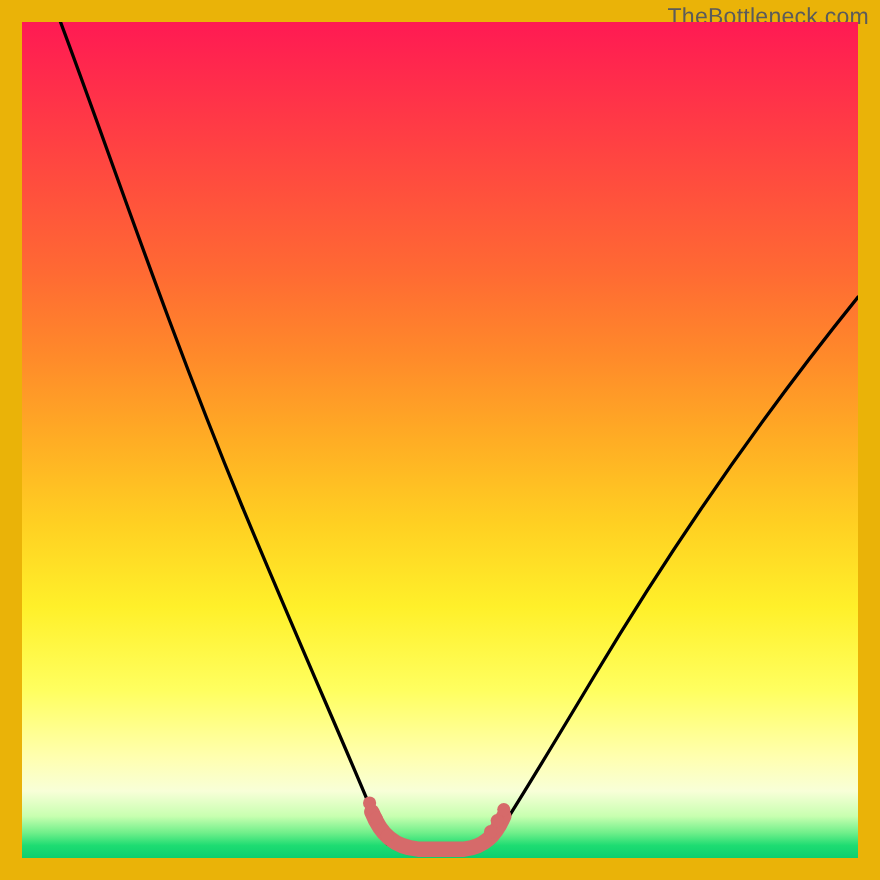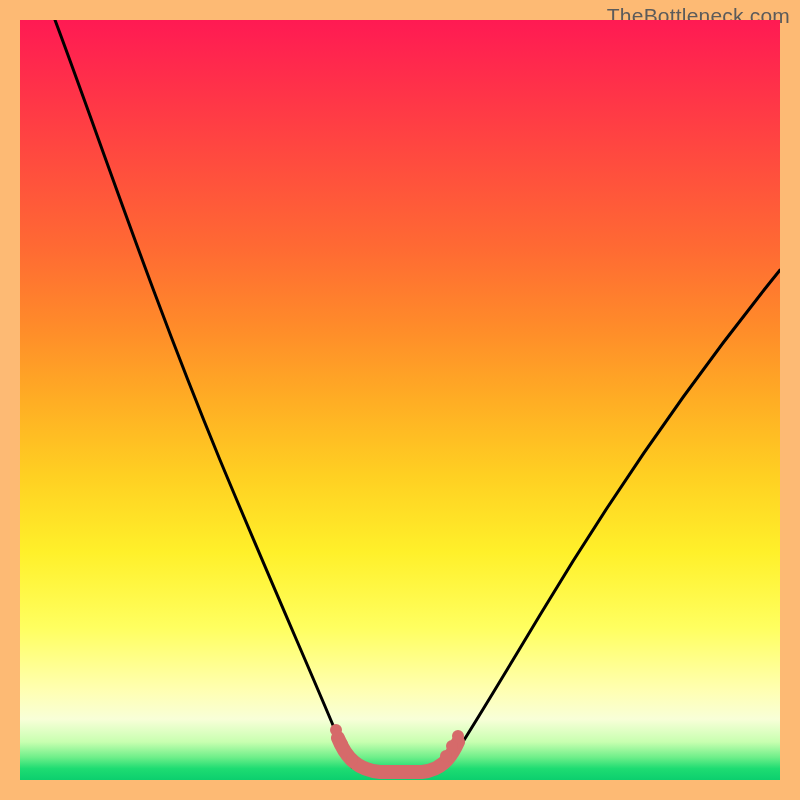--- a/index.html
+++ b/index.html
@@ -8,21 +8,21 @@
     width: 800px;
     height: 800px;
     background: #000;
     overflow: hidden;
     font-family: Arial, Helvetica, sans-serif;
   }
   .stage {
     position: relative;
     width: 800px;
     height: 800px;
-    background: #fdba74;
+    background: #eab308;
   }
   .plot {
     position: absolute;
     left: 20px;
     top: 20px;
     width: 760px;
     height: 760px;
     overflow: hidden;
   }
   .gradient {

